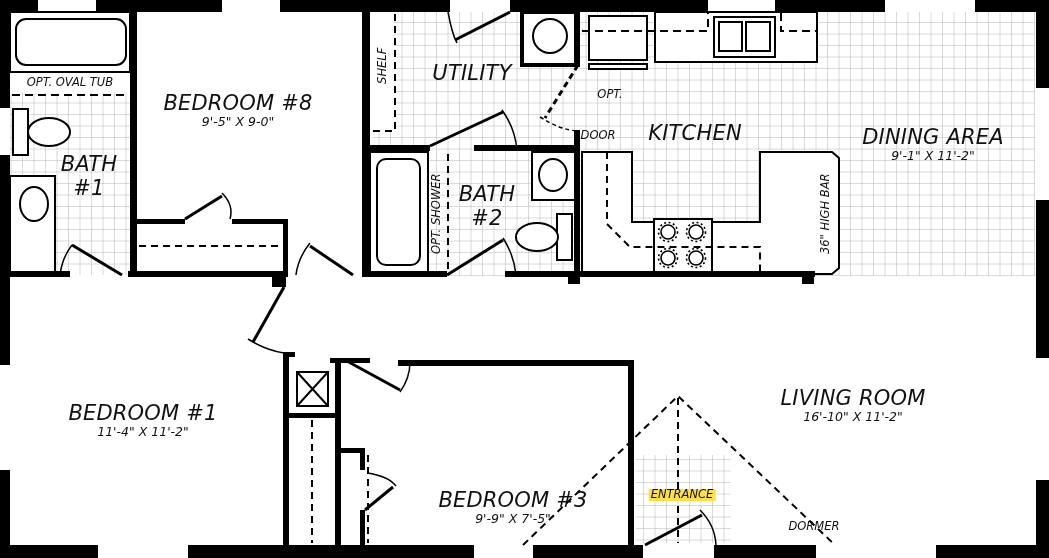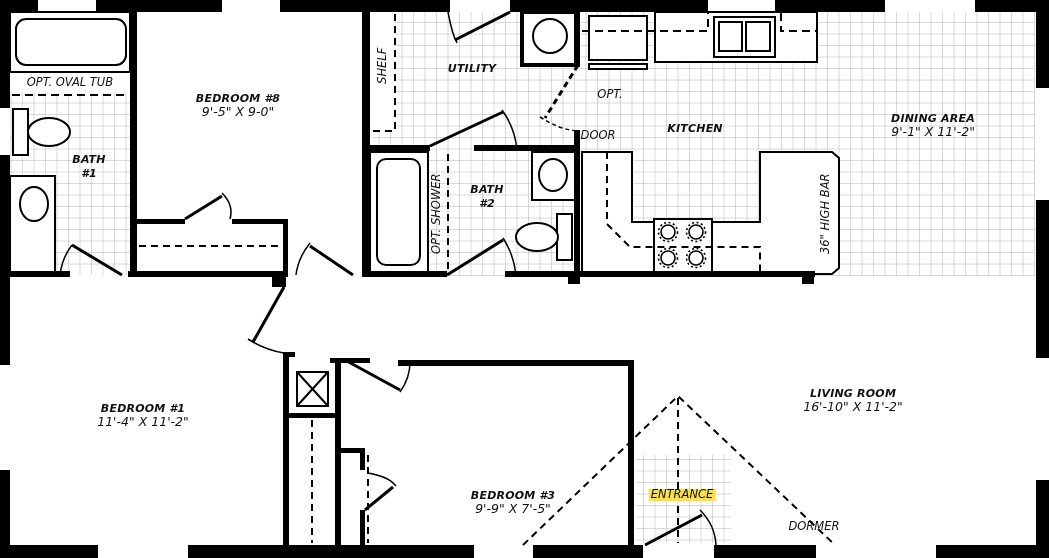--- a/index.html
+++ b/index.html
@@ -1,19 +1,19 @@
 <!DOCTYPE html>
 <html><head>
 <meta charset="utf-8">
 <style>
   html, body { margin: 0; padding: 0; background: #ffffff; }
   body { width: 1049px; height: 558px; overflow: hidden; position: relative; font-family: "DejaVu Sans", sans-serif; }
   #plan { position: absolute; left: 0; top: 0; width: 1049px; height: 558px; }
   .lbl { position: absolute; font-family: "DejaVu Sans", sans-serif; font-style: italic; color: #111; white-space: nowrap; transform: translateX(-50%); text-align: center; line-height: 1; }
-  .room-name { font-size: 11px; letter-spacing: 0.2px; font-weight: bold; }
+  .room-name { font-size: 21px; letter-spacing: 0.2px; }
   .room-dim { font-size: 12.5px; margin-top: 2px; }
   .small { font-size: 11.5px; }
   .vert { transform: translateX(-50%) rotate(-90deg); transform-origin: center; }
 </style>
 </head>
 <body>
 
 <svg id="plan" viewBox="0 0 1049 558" xmlns="http://www.w3.org/2000/svg">
   <defs>
     <pattern id="tile" width="11.5" height="11.5" patternUnits="userSpaceOnUse">
@@ -204,21 +204,21 @@
 <div class="lbl" style="left:89px; top:154px;">
   <div class="room-name">BATH</div>
   <div class="room-name" style="margin-top:3px">#1</div>
 </div>
 <div class="lbl" style="left:472px; top:63px;">
   <div class="room-name">UTILITY</div>
 </div>
 <div class="lbl" style="left:695px; top:123px;">
   <div class="room-name">KITCHEN</div>
 </div>
-<div class="lbl" style="left:933px; top:113px;text-align:right;">
+<div class="lbl" style="left:933px; top:127px;">
   <div class="room-name">DINING AREA</div>
   <div class="room-dim">9'-1" X 11'-2"</div>
 </div>
 <div class="lbl" style="left:487px; top:184px;">
   <div class="room-name">BATH</div>
   <div class="room-name" style="margin-top:3px">#2</div>
 </div>
 <div class="lbl" style="left:143px; top:403px;">
   <div class="room-name">BEDROOM #1</div>
   <div class="room-dim">11'-4" X 11'-2"</div>

